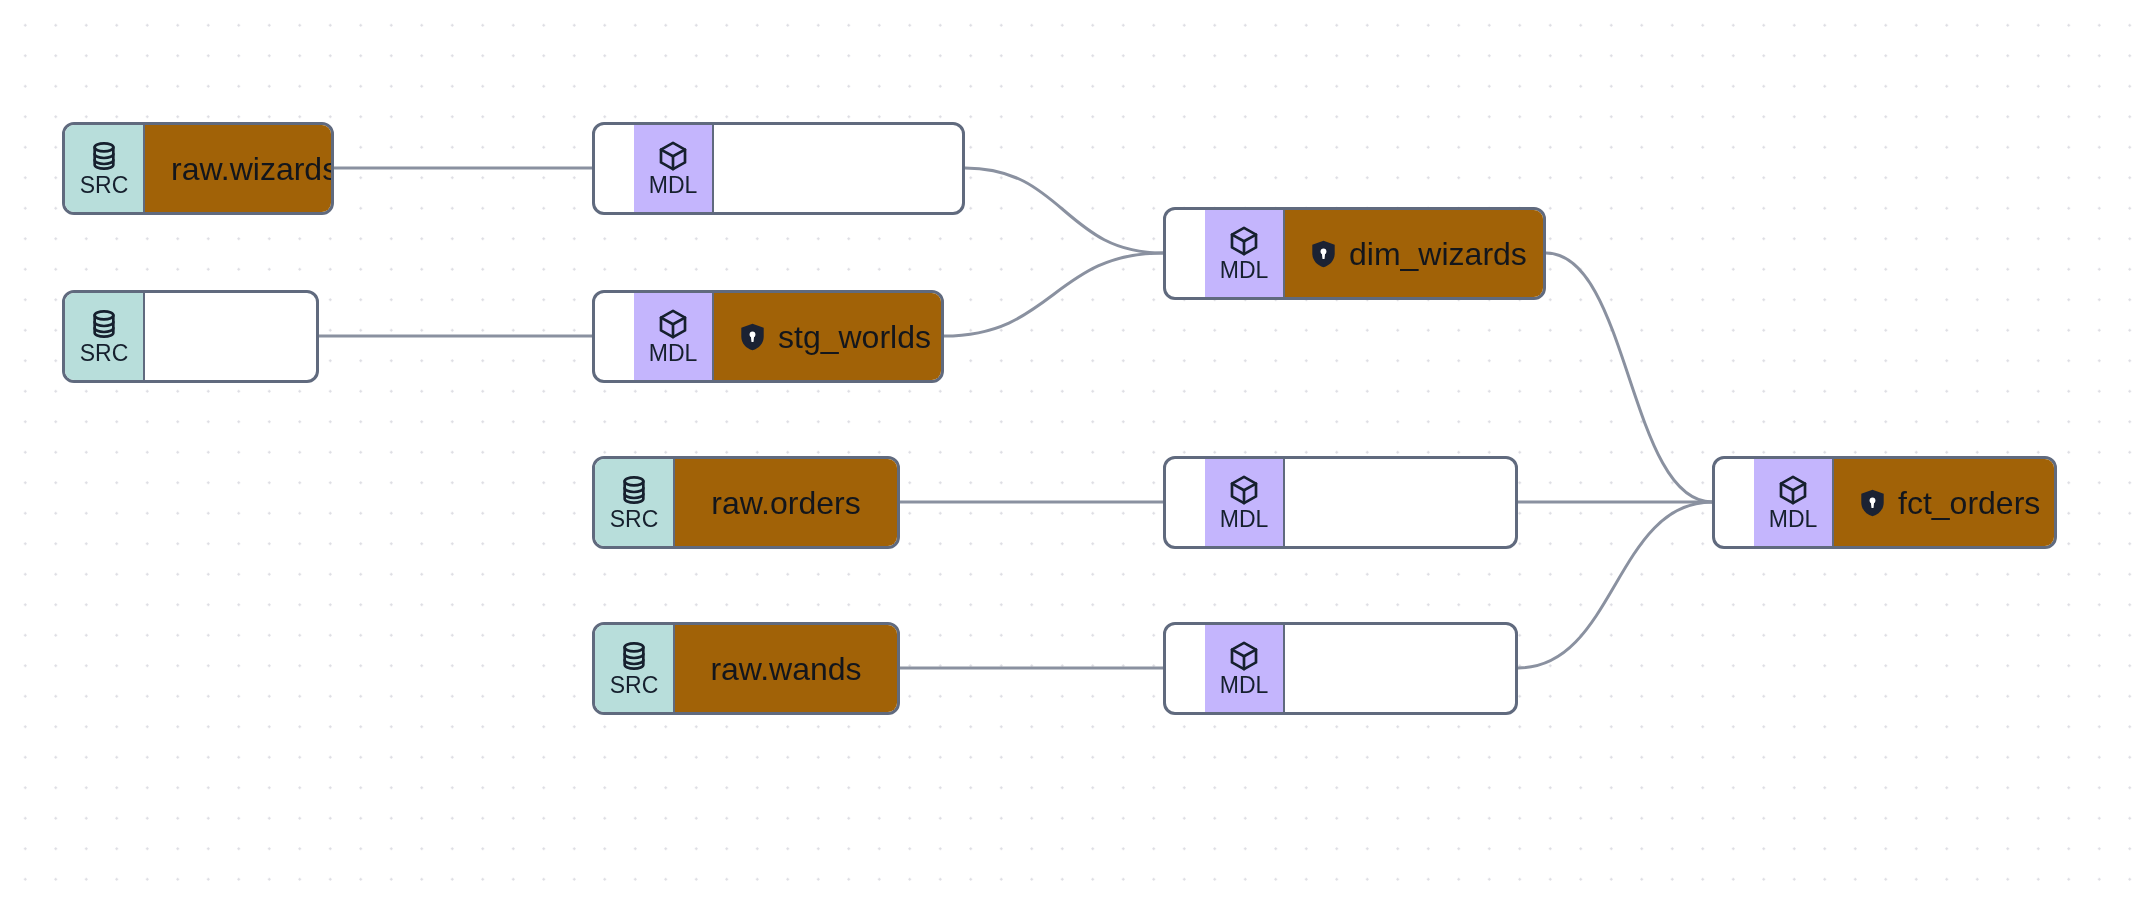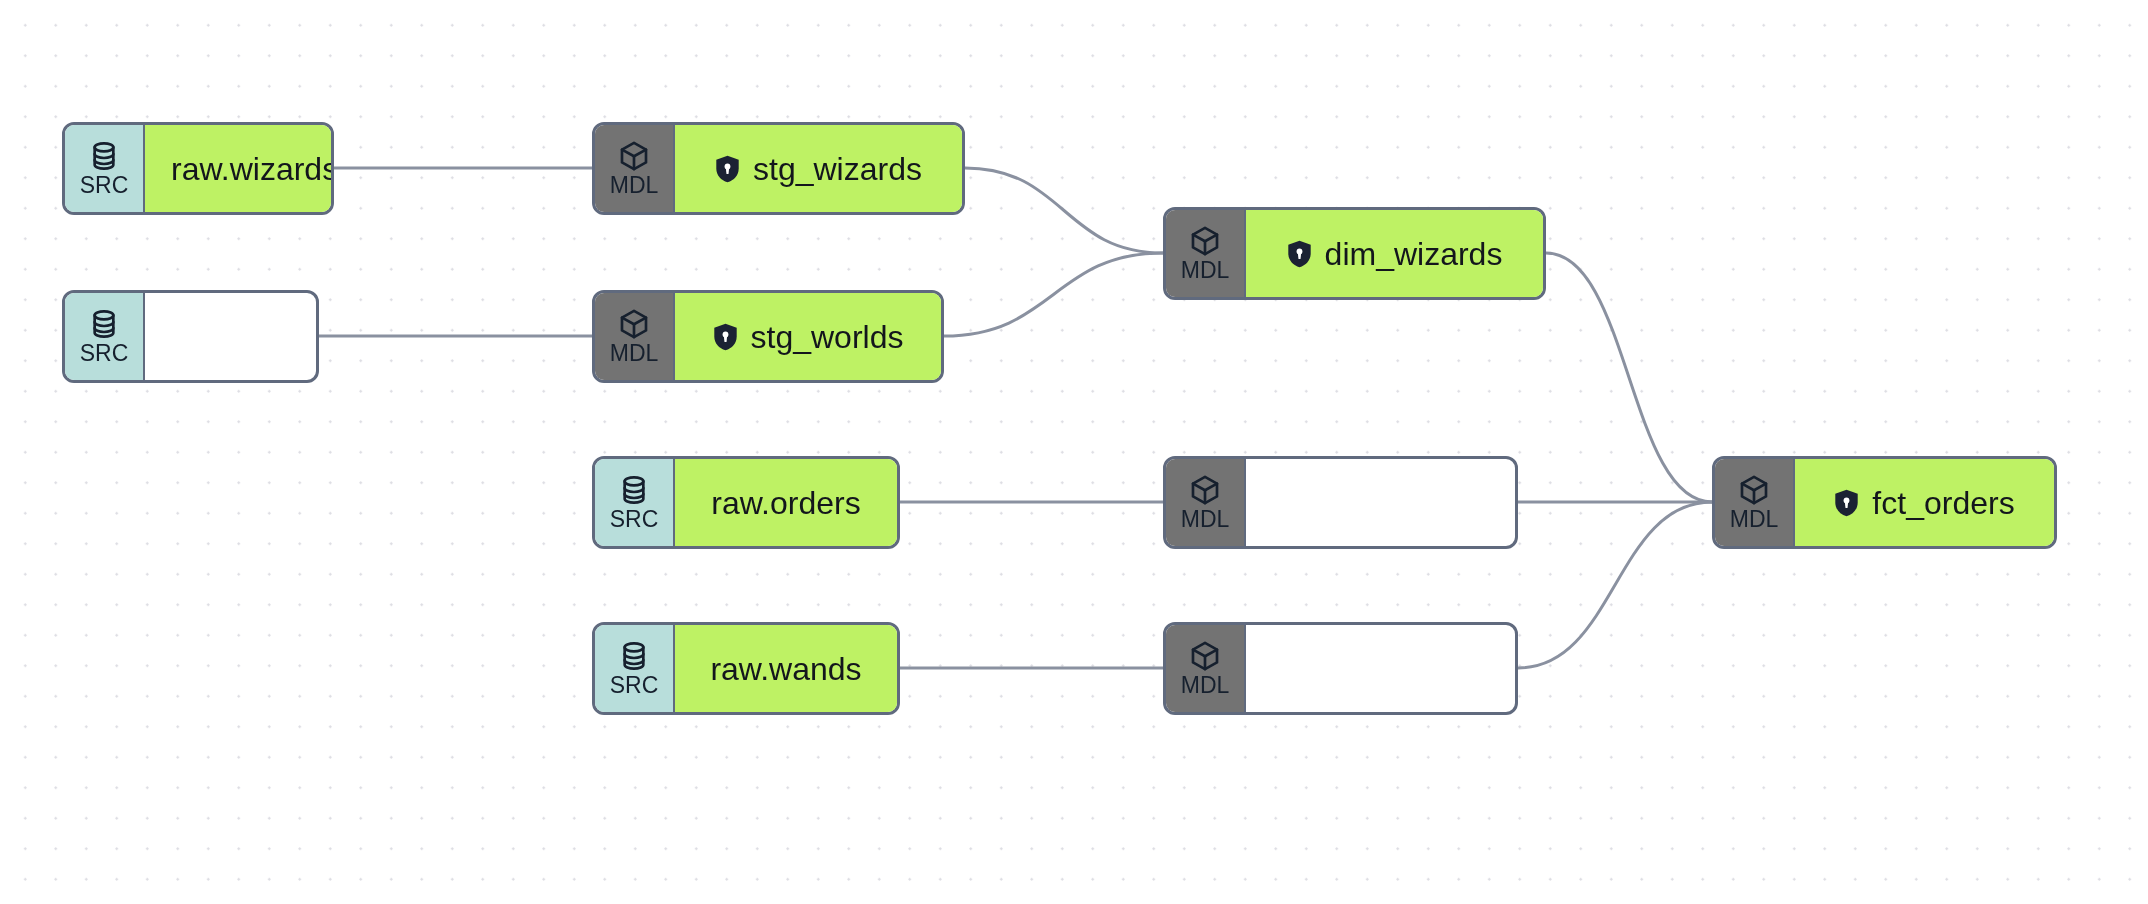--- a/index.html
+++ b/index.html
@@ -46,41 +46,41 @@
     width: 80px;
     flex: 0 0 80px;
     display: flex;
     flex-direction: column;
     align-items: center;
     justify-content: center;
     gap: 1px;
     border-right: 2px solid #606a7e;
   }
   .badge.src { background: #b8dedb; }
-  .badge.mdl { background: #737373; }
+  .badge.mdl { background: #c4b5fd; margin-left: 39px; }
   .badge-icon {
     width: 32px;
     height: 32px;
     display: block;
   }
   .badge-text {
     font-size: 23px;
     line-height: 24px;
     color: #16202e;
     letter-spacing: 0px;
     font-family: "Liberation Sans", sans-serif;
   }
   .node-body {
     flex: 1 1 auto;
     display: flex;
     align-items: center;
     justify-content: center;
     gap: 13px;
     padding: 0 26px;
-    background: #bef264;
+    background: #a16207;
   }
   .shield-icon { width: 25px; height: 28px; flex: 0 0 auto; display:block; }
   .node-label {
     font-size: 32px;
     line-height: 36px;
     color: #13161c;
     white-space: nowrap;
     font-family: "Liberation Sans", sans-serif;
   }
 </style>
@@ -157,102 +157,93 @@
       </div>
       <div class="node" style="left: 592px; top: 122px; width: 373px;">
         <div class="badge mdl">
           <svg class="badge-icon" viewBox="0 0 24 24" fill="none" stroke="#16202e" stroke-width="2" stroke-linecap="round" stroke-linejoin="round">
     <path d="M12 2.2 L21 7.2 V16.8 L12 21.8 L3 16.8 V7.2 Z"></path>
     <path d="M3 7.2 L12 12.2 L21 7.2"></path>
     <path d="M12 12.2 V21.8"></path>
   </svg>
           <span class="badge-text">MDL</span>
         </div>
+      </div>
+      <div class="node" style="left: 592px; top: 290px; width: 352px;">
+        <div class="badge mdl">
+          <svg class="badge-icon" viewBox="0 0 24 24" fill="none" stroke="#16202e" stroke-width="2" stroke-linecap="round" stroke-linejoin="round">
+    <path d="M12 2.2 L21 7.2 V16.8 L12 21.8 L3 16.8 V7.2 Z"></path>
+    <path d="M3 7.2 L12 12.2 L21 7.2"></path>
+    <path d="M12 12.2 V21.8"></path>
+  </svg>
+          <span class="badge-text">MDL</span>
+        </div>
         <div class="node-body">
           <svg class="shield-icon" viewBox="0 0 22 25" xmlns="http://www.w3.org/2000/svg">
     <path d="M11 0.6 L21 4.3 V12 C21 18.2 16.7 22.6 11 24.4
              C5.3 22.6 1 18.2 1 12 V4.3 Z" fill="#1b2233"></path>
     <circle cx="11" cy="10.3" r="2.6" fill="#ffffff"></circle>
     <path d="M9.4 10.8 h3.2 l-0.7 6.1 h-1.8 Z" fill="#ffffff"></path>
   </svg>
-          <span class="node-label">stg_wizards</span>
-        </div>
-      </div>
-      <div class="node" style="left: 592px; top: 290px; width: 352px;">
+          <span class="node-label">stg_worlds</span>
+        </div>
+      </div>
+      <div class="node" style="left: 1163px; top: 456px; width: 355px;">
+        <div class="badge mdl">
+          <svg class="badge-icon" viewBox="0 0 24 24" fill="none" stroke="#16202e" stroke-width="2" stroke-linecap="round" stroke-linejoin="round">
+    <path d="M12 2.2 L21 7.2 V16.8 L12 21.8 L3 16.8 V7.2 Z"></path>
+    <path d="M3 7.2 L12 12.2 L21 7.2"></path>
+    <path d="M12 12.2 V21.8"></path>
+  </svg>
+          <span class="badge-text">MDL</span>
+        </div>
+      </div>
+      <div class="node" style="left: 1163px; top: 622px; width: 355px;">
+        <div class="badge mdl">
+          <svg class="badge-icon" viewBox="0 0 24 24" fill="none" stroke="#16202e" stroke-width="2" stroke-linecap="round" stroke-linejoin="round">
+    <path d="M12 2.2 L21 7.2 V16.8 L12 21.8 L3 16.8 V7.2 Z"></path>
+    <path d="M3 7.2 L12 12.2 L21 7.2"></path>
+    <path d="M12 12.2 V21.8"></path>
+  </svg>
+          <span class="badge-text">MDL</span>
+        </div>
+      </div>
+      <div class="node" style="left: 1163px; top: 207px; width: 383px;">
         <div class="badge mdl">
           <svg class="badge-icon" viewBox="0 0 24 24" fill="none" stroke="#16202e" stroke-width="2" stroke-linecap="round" stroke-linejoin="round">
     <path d="M12 2.2 L21 7.2 V16.8 L12 21.8 L3 16.8 V7.2 Z"></path>
     <path d="M3 7.2 L12 12.2 L21 7.2"></path>
     <path d="M12 12.2 V21.8"></path>
   </svg>
           <span class="badge-text">MDL</span>
         </div>
         <div class="node-body">
           <svg class="shield-icon" viewBox="0 0 22 25" xmlns="http://www.w3.org/2000/svg">
     <path d="M11 0.6 L21 4.3 V12 C21 18.2 16.7 22.6 11 24.4
              C5.3 22.6 1 18.2 1 12 V4.3 Z" fill="#1b2233"></path>
     <circle cx="11" cy="10.3" r="2.6" fill="#ffffff"></circle>
     <path d="M9.4 10.8 h3.2 l-0.7 6.1 h-1.8 Z" fill="#ffffff"></path>
   </svg>
-          <span class="node-label">stg_worlds</span>
-        </div>
-      </div>
-      <div class="node" style="left: 1163px; top: 456px; width: 355px;">
-        <div class="badge mdl">
-          <svg class="badge-icon" viewBox="0 0 24 24" fill="none" stroke="#16202e" stroke-width="2" stroke-linecap="round" stroke-linejoin="round">
-    <path d="M12 2.2 L21 7.2 V16.8 L12 21.8 L3 16.8 V7.2 Z"></path>
-    <path d="M3 7.2 L12 12.2 L21 7.2"></path>
-    <path d="M12 12.2 V21.8"></path>
-  </svg>
-          <span class="badge-text">MDL</span>
-        </div>
-      </div>
-      <div class="node" style="left: 1163px; top: 622px; width: 355px;">
-        <div class="badge mdl">
-          <svg class="badge-icon" viewBox="0 0 24 24" fill="none" stroke="#16202e" stroke-width="2" stroke-linecap="round" stroke-linejoin="round">
-    <path d="M12 2.2 L21 7.2 V16.8 L12 21.8 L3 16.8 V7.2 Z"></path>
-    <path d="M3 7.2 L12 12.2 L21 7.2"></path>
-    <path d="M12 12.2 V21.8"></path>
-  </svg>
-          <span class="badge-text">MDL</span>
-        </div>
-      </div>
-      <div class="node" style="left: 1163px; top: 207px; width: 383px;">
+          <span class="node-label">dim_wizards</span>
+        </div>
+      </div>
+      <div class="node" style="left: 1712px; top: 456px; width: 345px;">
         <div class="badge mdl">
           <svg class="badge-icon" viewBox="0 0 24 24" fill="none" stroke="#16202e" stroke-width="2" stroke-linecap="round" stroke-linejoin="round">
     <path d="M12 2.2 L21 7.2 V16.8 L12 21.8 L3 16.8 V7.2 Z"></path>
     <path d="M3 7.2 L12 12.2 L21 7.2"></path>
     <path d="M12 12.2 V21.8"></path>
   </svg>
           <span class="badge-text">MDL</span>
         </div>
         <div class="node-body">
           <svg class="shield-icon" viewBox="0 0 22 25" xmlns="http://www.w3.org/2000/svg">
     <path d="M11 0.6 L21 4.3 V12 C21 18.2 16.7 22.6 11 24.4
              C5.3 22.6 1 18.2 1 12 V4.3 Z" fill="#1b2233"></path>
     <circle cx="11" cy="10.3" r="2.6" fill="#ffffff"></circle>
     <path d="M9.4 10.8 h3.2 l-0.7 6.1 h-1.8 Z" fill="#ffffff"></path>
   </svg>
-          <span class="node-label">dim_wizards</span>
-        </div>
-      </div>
-      <div class="node" style="left: 1712px; top: 456px; width: 345px;">
-        <div class="badge mdl">
-          <svg class="badge-icon" viewBox="0 0 24 24" fill="none" stroke="#16202e" stroke-width="2" stroke-linecap="round" stroke-linejoin="round">
-    <path d="M12 2.2 L21 7.2 V16.8 L12 21.8 L3 16.8 V7.2 Z"></path>
-    <path d="M3 7.2 L12 12.2 L21 7.2"></path>
-    <path d="M12 12.2 V21.8"></path>
-  </svg>
-          <span class="badge-text">MDL</span>
-        </div>
-        <div class="node-body">
-          <svg class="shield-icon" viewBox="0 0 22 25" xmlns="http://www.w3.org/2000/svg">
-    <path d="M11 0.6 L21 4.3 V12 C21 18.2 16.7 22.6 11 24.4
-             C5.3 22.6 1 18.2 1 12 V4.3 Z" fill="#1b2233"></path>
-    <circle cx="11" cy="10.3" r="2.6" fill="#ffffff"></circle>
-    <path d="M9.4 10.8 h3.2 l-0.7 6.1 h-1.8 Z" fill="#ffffff"></path>
-  </svg>
           <span class="node-label">fct_orders</span>
         </div>
       </div>
     </div>
 
 </div>
 
 </body></html>

